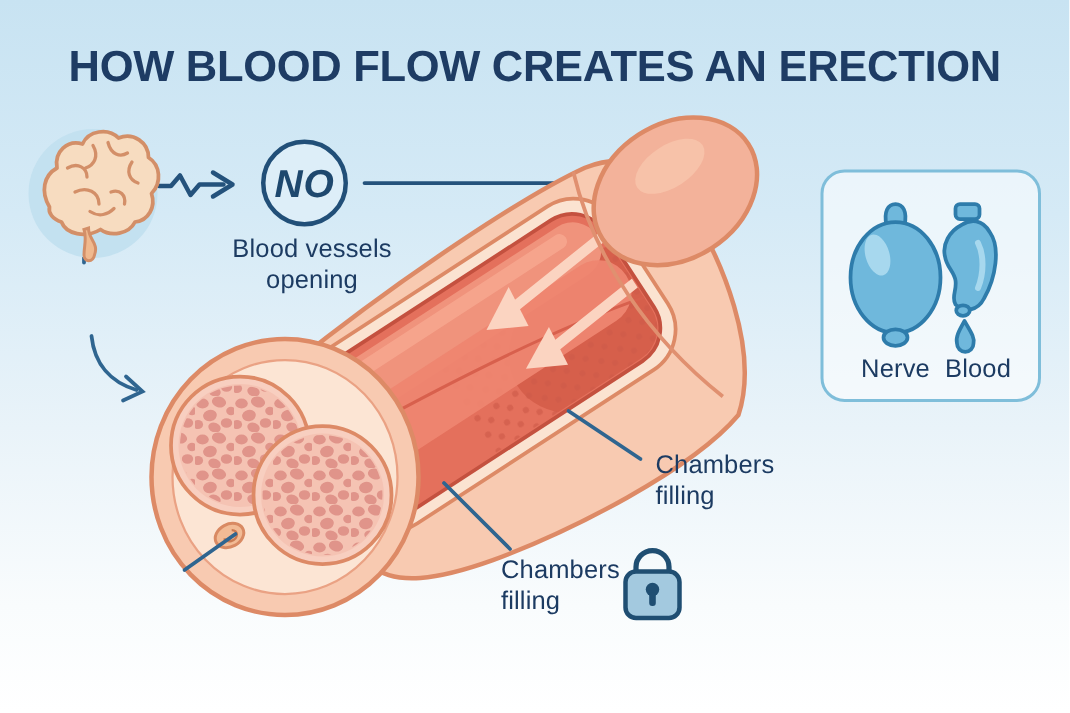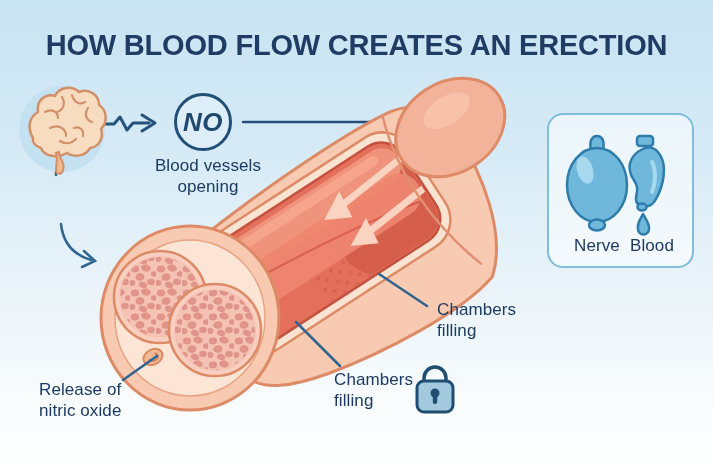--- a/index.html
+++ b/index.html
@@ -160,16 +160,15 @@
       <circle cx="435" cy="393" r="4.5" fill="#1f4e72"></circle>
       <rect x="432.8" y="395" width="4.4" height="9" rx="2" fill="#1f4e72"></rect>
     </g>
   </svg>
 
   <div id="title">HOW BLOOD FLOW CREATES AN ERECTION</div>
   <div id="no-text">NO</div>
   <div id="lbl-blood" class="lbl center">Blood vessels opening</div>
   <div id="lbl-chambers-upper" class="lbl">Chambers filling</div>
   <div id="lbl-chambers-lower" class="lbl">Chambers filling</div>
-  <div id="lbl-release" class="lbl">Release of nitric oxide</div>
   <div id="lbl-firm" class="lbl center">Nerve</div>
   <div id="lbl-weak" class="lbl center">Blood</div>
 </div>
 
 </body></html>

